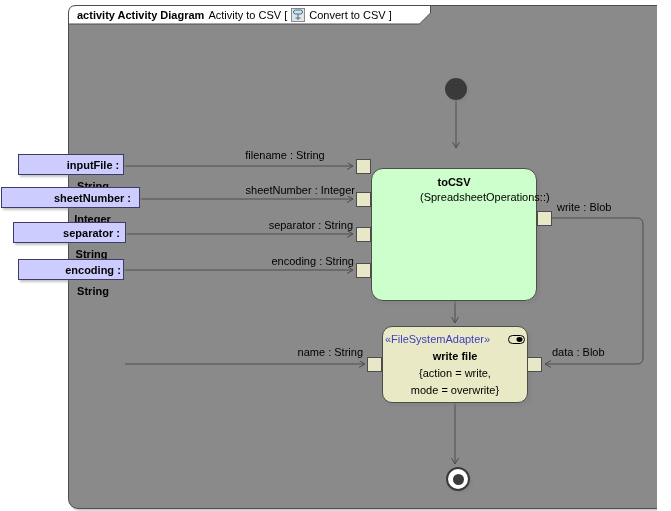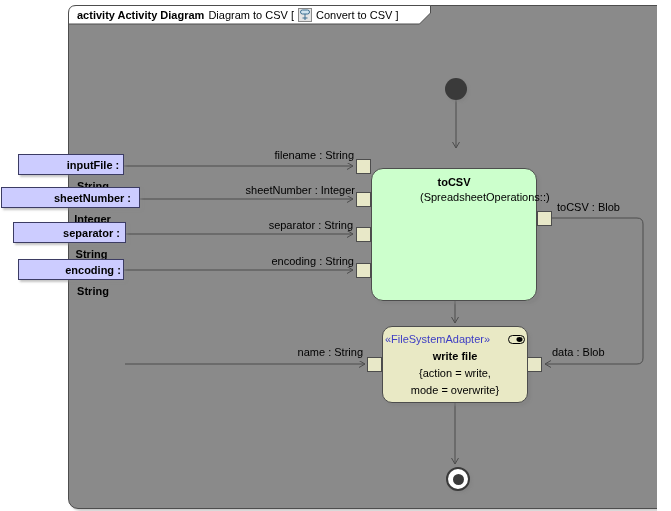--- a/index.html
+++ b/index.html
@@ -84,21 +84,21 @@
 
     <path d="M456,100 V148" fill="none" stroke="#4d4d4d" marker-end="url(#vee)"></path>
     <path d="M455,285 V323" fill="none" stroke="#4d4d4d" marker-end="url(#vee)"></path>
     <path d="M455,403 V464" fill="none" stroke="#4d4d4d" marker-end="url(#vee)"></path>
 
     <path d="M551,218 H637 Q643,218 643,224 V358 Q643,364 637,364 H545" fill="none" stroke="#4d4d4d" marker-end="url(#vee)"></path>
   </svg>
 
   <div class="title">
     <span class="kind">activity Activity Diagram</span>
-    <span>Diagram to CSV [</span>
+    <span>Activity to CSV [</span>
     <svg width="14" height="14" viewBox="0 0 14 14">
       <rect x="0.5" y="0.5" width="13" height="13" fill="#e4e4e4" stroke="#8a8a8a"></rect>
       <rect x="2.5" y="2" width="9" height="4" rx="2" fill="#cfe3ef" stroke="#3c6e91"></rect>
       <path d="M7,6 V10" stroke="#3c6e91" fill="none"></path>
       <path d="M4.5,10 H9.5 M7,10 V12" stroke="#3c6e91" fill="none"></path>
     </svg>
     <span>Convert to CSV ]</span>
   </div>
 
   <div class="param" style="left:18px;top:154px;width:106px;">inputFile : String</div>
@@ -125,25 +125,25 @@
   </div>
 
   <div class="pin" style="left:356px;top:159px;"></div>
   <div class="pin" style="left:356px;top:192px;"></div>
   <div class="pin" style="left:356px;top:227px;"></div>
   <div class="pin" style="left:356px;top:263px;"></div>
   <div class="pin" style="left:537px;top:211px;"></div>
   <div class="pin" style="left:367px;top:357px;"></div>
   <div class="pin" style="left:527px;top:357px;"></div>
 
-  <div class="flowlabel r" style="left:240px;top:149px;width:114px;">filename : String</div>
+  <div class="flowlabel r" style="left:228px;top:149px;width:114px;text-align:center;">filename : String</div>
   <div class="flowlabel r" style="left:230px;top:184px;width:125px;">sheetNumber : Integer</div>
   <div class="flowlabel r" style="left:240px;top:219px;width:113px;">separator : String</div>
   <div class="flowlabel r" style="left:240px;top:255px;width:114px;">encoding : String</div>
-  <div class="flowlabel" style="left:557px;top:201px;">toCSV : Blob</div>
+  <div class="flowlabel" style="left:557px;top:201px;">write : Blob</div>
   <div class="flowlabel r" style="left:253px;top:346px;width:110px;">name : String</div>
   <div class="flowlabel" style="left:546px;top:346px;margin-left:6px;">data : Blob</div>
 
   <div class="initial"></div>
   <div class="final">
     <div class="dot"></div>
   </div>
 
 </div>
 

